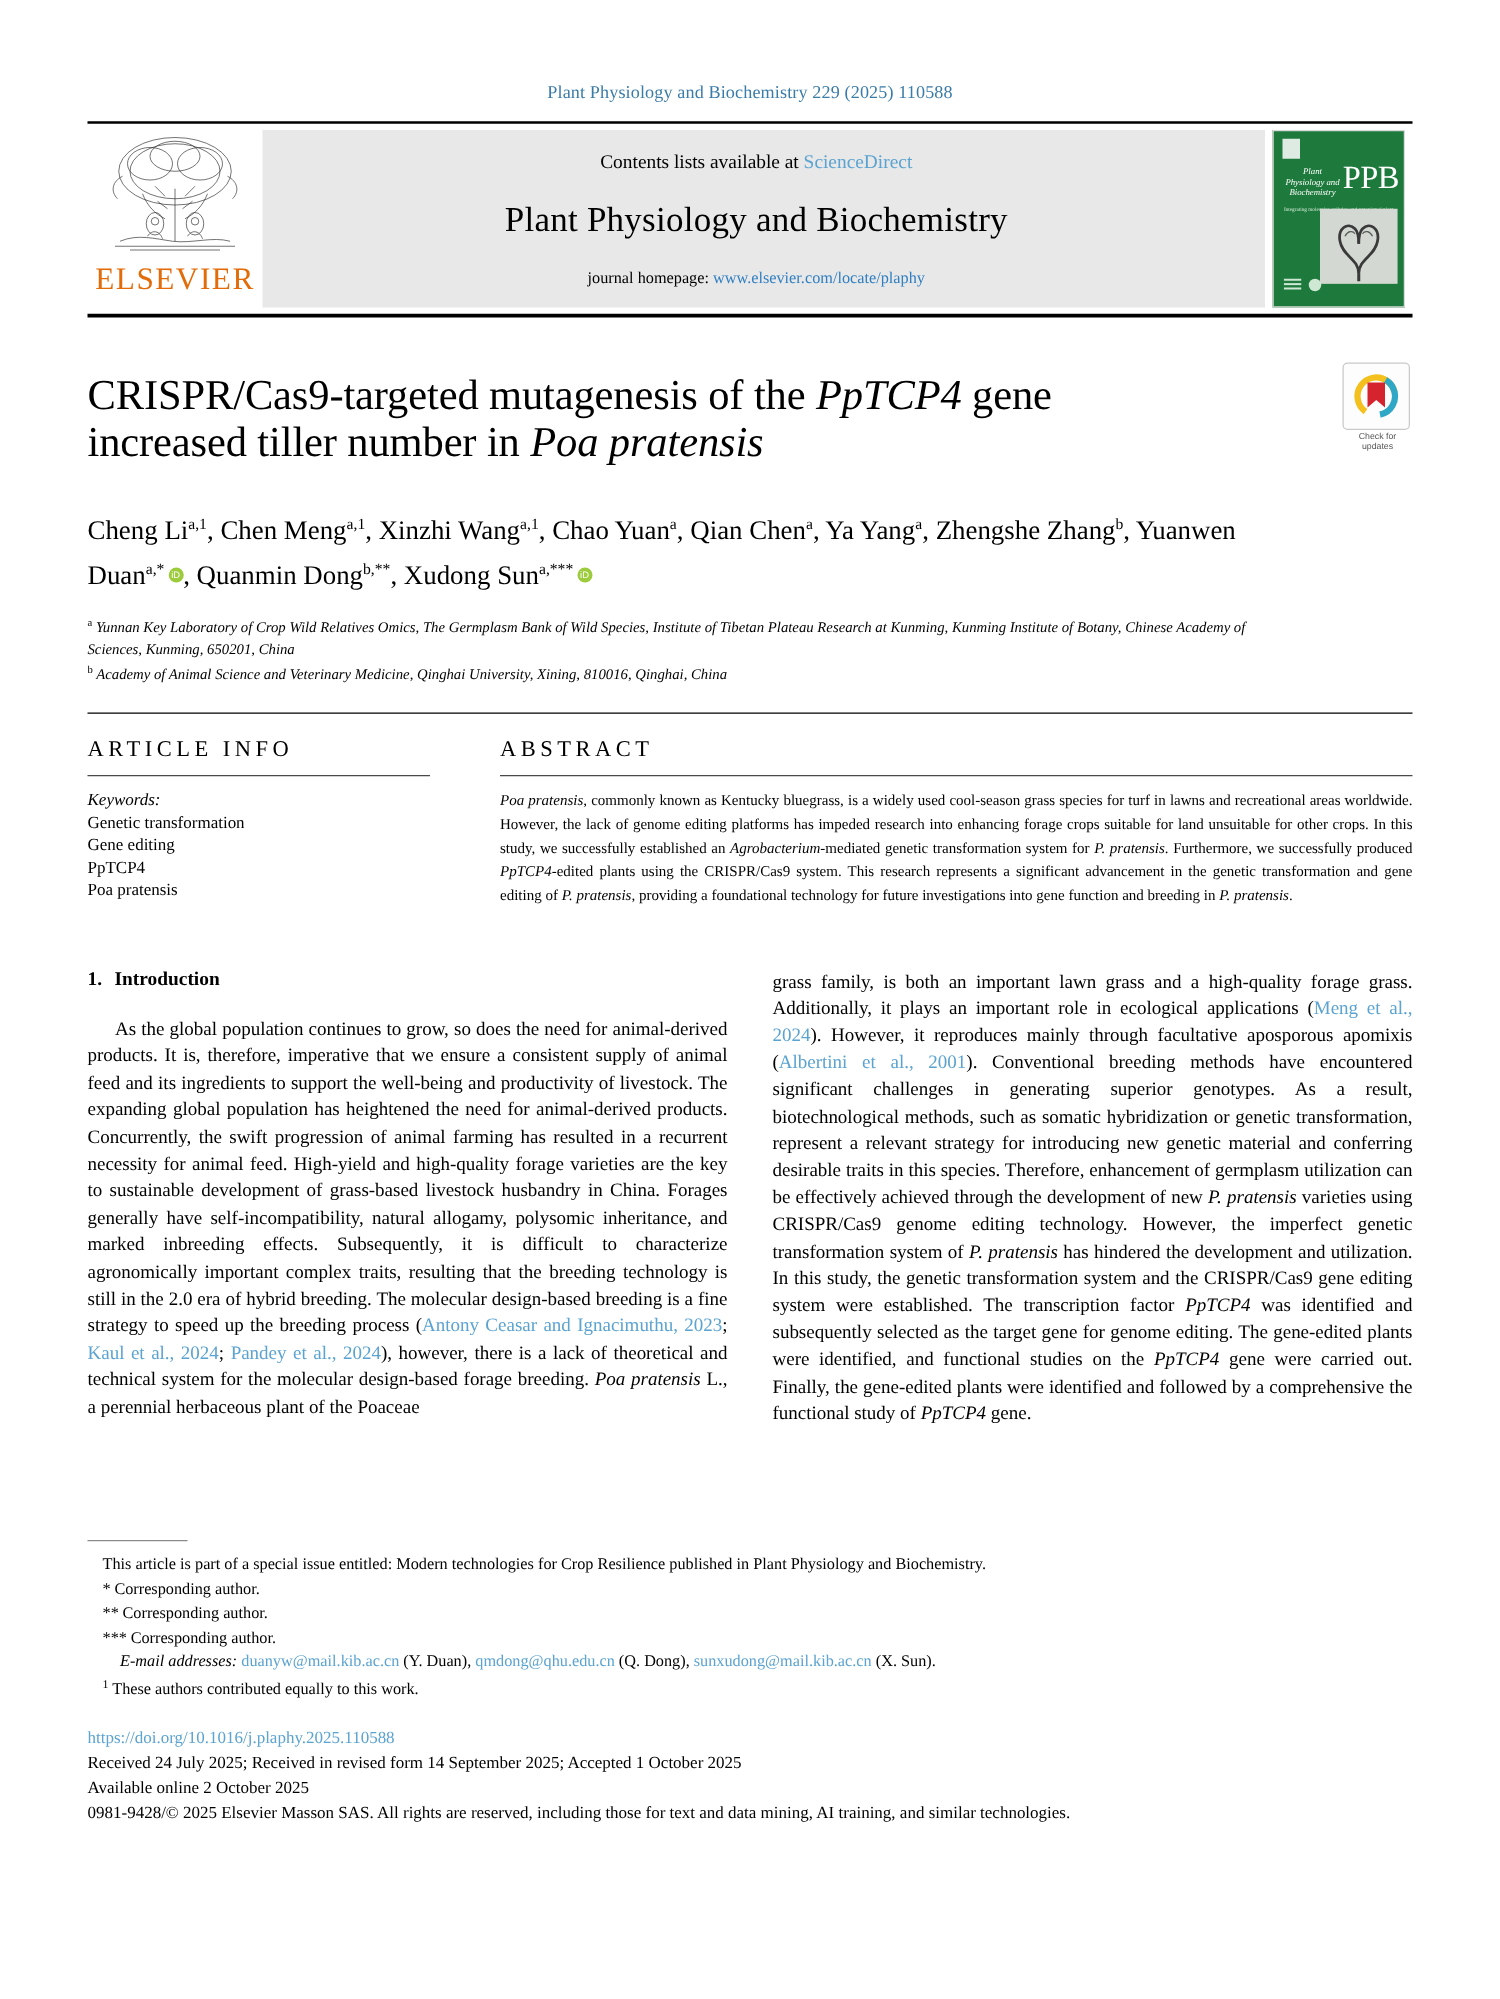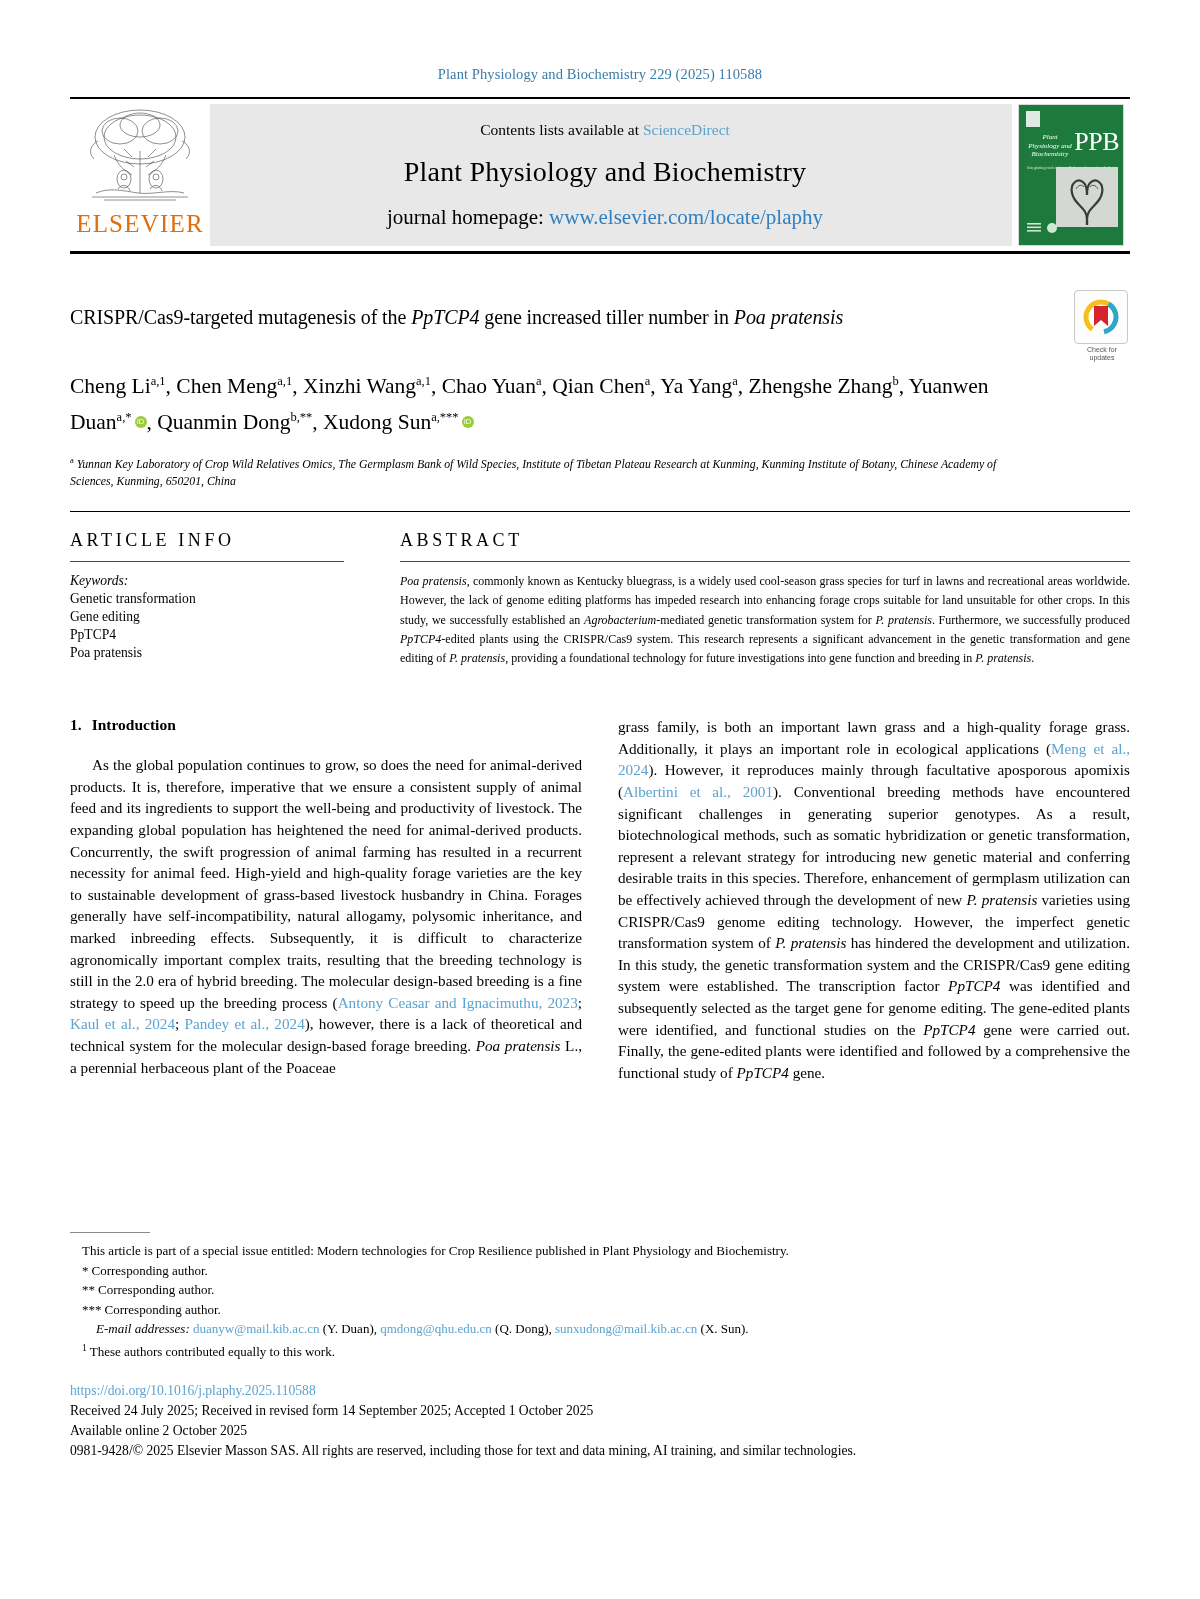--- a/index.html
+++ b/index.html
@@ -73,21 +73,21 @@
     box-sizing: border-box;
     margin: 5px 0 5px 0;
   }
   .contents-line { font-size: 15.5px; }
   .contents-line .sd { color: #5ba3d0; }
   .journal-name {
     font-size: 28px;
     letter-spacing: .2px;
     text-align: center;
   }
-  .homepage-line { font-size: 21px; }
+  .homepage-line { font-size: 13px; }
   .homepage-line .url { color: #2f7fc1; }
   .cover-cell {
     width: 118px;
     flex: 0 0 118px;
     display: flex;
     align-items: center;
     justify-content: center;
   }
   .cover-img {
     width: 104px;
@@ -170,21 +170,21 @@
     box-sizing: border-box;
   }
   .crossmark .cm-label {
     font-family: "Liberation Sans", sans-serif;
     font-size: 7px;
     line-height: 8px;
     color: #555;
     margin-top: 2px;
   }
   .art-title {
-    font-size: 20px;
+    font-size: 34px;
     line-height: 38px;
     max-width: 880px;
     margin: 0;
     font-weight: 400;
     letter-spacing: -0.1px;
   }
   .art-title i { font-style: italic; }
 
   
   .authors {
@@ -406,20 +406,21 @@
     <span><span>Qian Chen</span><sup>a</sup></span>,
     <span><span>Ya Yang</span><sup>a</sup></span>,
     <span><span>Zhengshe Zhang</span><sup>b</sup></span>,
     <span><span>Yuanwen Duan</span><sup>a,*</sup><span class="orcid"></span></span>,
     <span><span>Quanmin Dong</span><sup>b,**</sup></span>,
     <span><span>Xudong Sun</span><sup>a,***</sup><span class="orcid"></span></span>
   </div>
 
   <div class="affils">
     <div><sup>a</sup> <span>Yunnan Key Laboratory of Crop Wild Relatives Omics, The Germplasm Bank of Wild Species, Institute of Tibetan Plateau Research at Kunming, Kunming Institute of Botany, Chinese Academy of Sciences, Kunming, 650201, China</span></div>
+    <div><sup>b</sup> <span>Academy of Animal Science and Veterinary Medicine, Qinghai University, Xining, 810016, Qinghai, China</span></div>
   </div>
 
   <div class="info-abstract">
     <div class="col-info">
       <div class="sec-head">ARTICLE INFO</div>
       <div class="rule"></div>
       <div class="kw-title">Keywords:</div>
       <div class="kw-item">Genetic transformation</div>
       <div class="kw-item">Gene editing</div>
       <div class="kw-item">PpTCP4</div>

